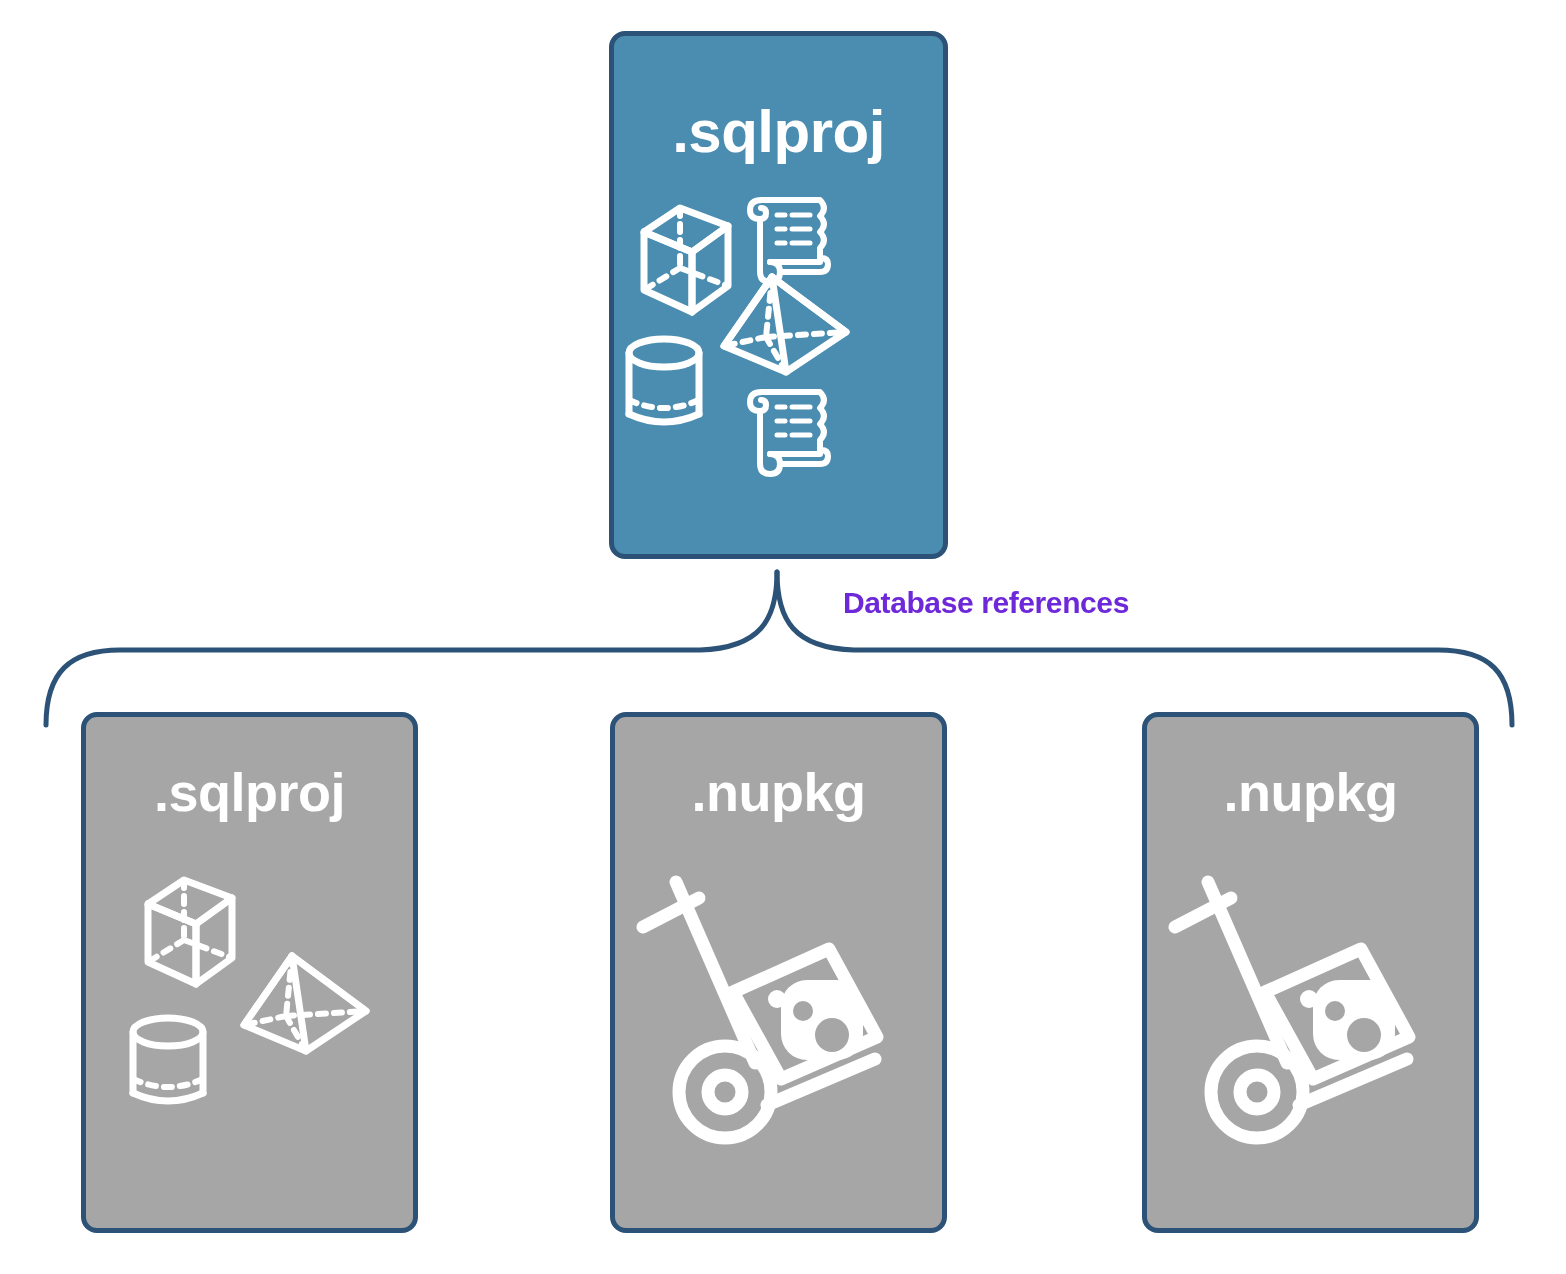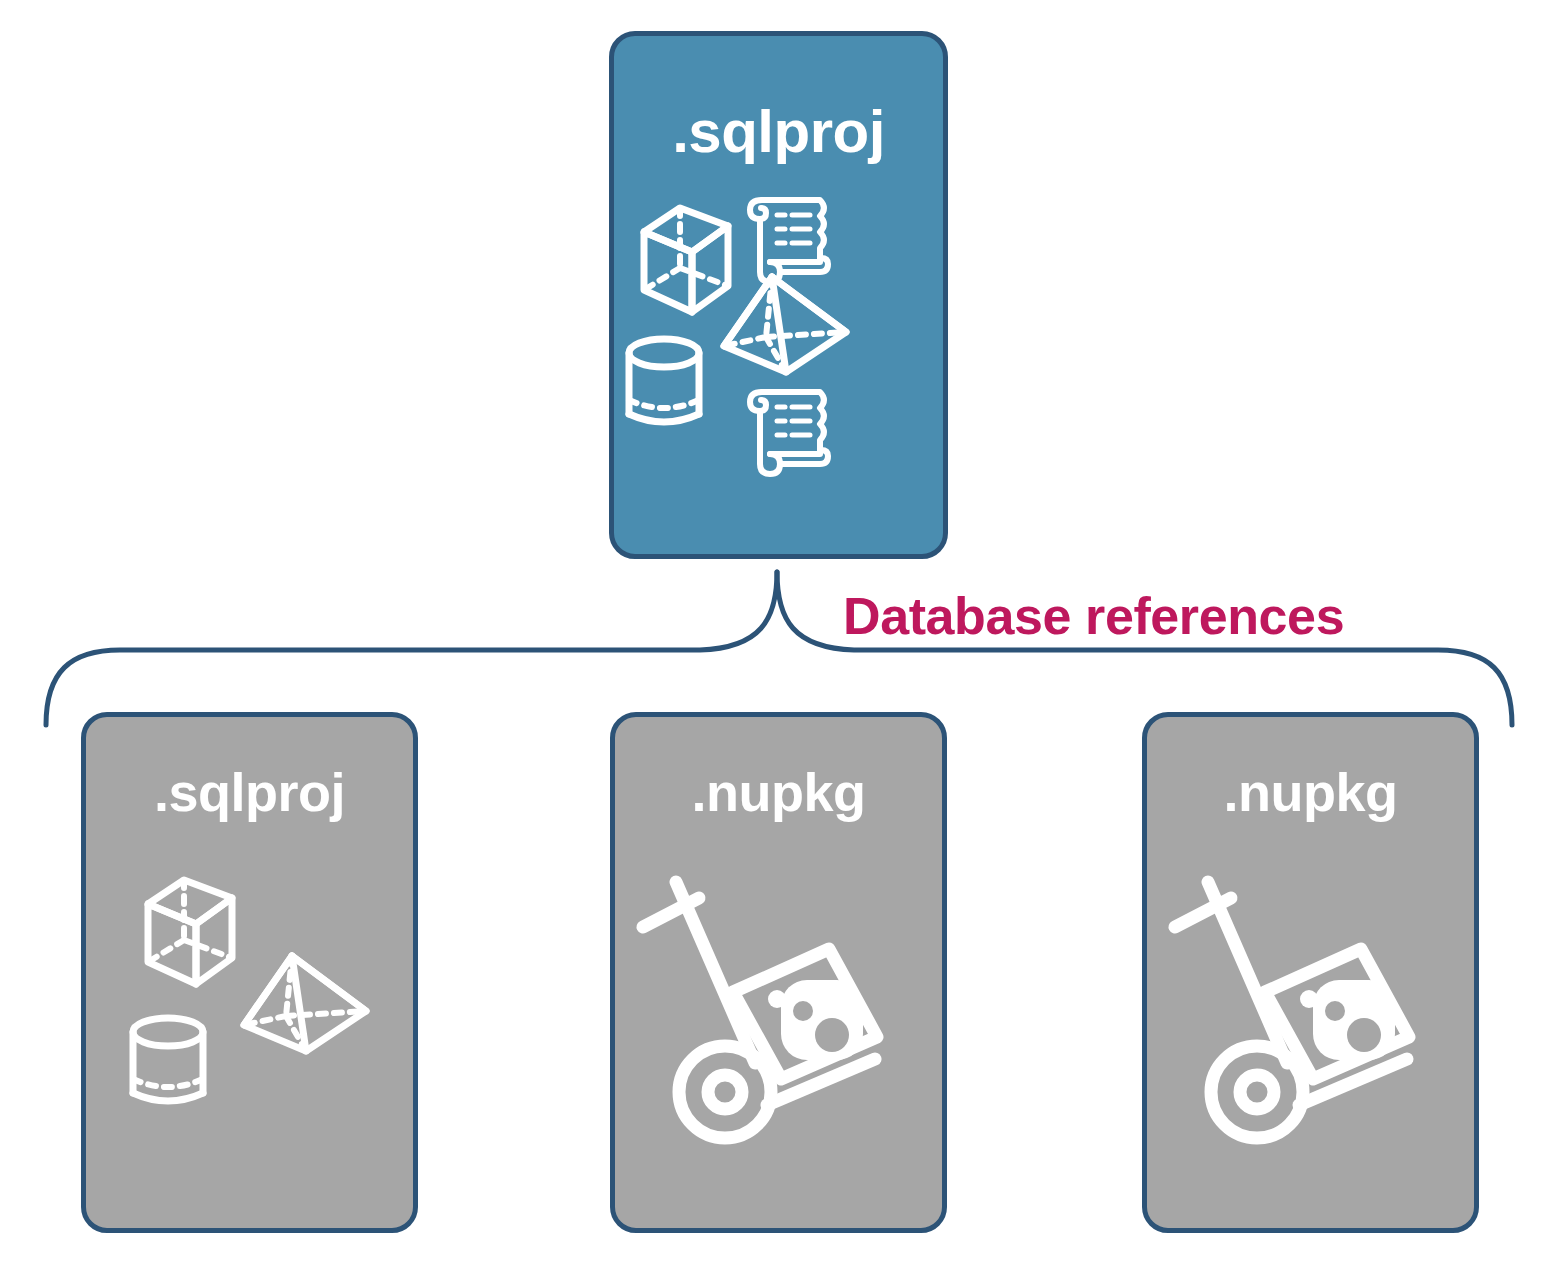--- a/index.html
+++ b/index.html
@@ -14,21 +14,21 @@
     position: relative;
     width: 1566px;
     height: 1274px;
     background: #ffffff;
   }
 
   
   .card {
     position: absolute;
     border: 5px solid #2c5377;
-    border-radius: 26px;
+    border-radius: 16px;
     overflow: hidden;
   }
   .card.blue  { background: #4a8db0; }
   .card.gray  { background: #a6a6a6; }
 
   .card-title {
     position: absolute;
     left: 0; right: 0;
     text-align: center;
     color: #ffffff;
@@ -57,22 +57,22 @@
     left: 0; top: 540px;
     width: 1566px; height: 210px;
     pointer-events: none;
   }
 
   
   #bracket-label {
     position: absolute;
     left: 843px;
     top: 586px;
-    color: #be185d;
-    font-size: 52px;
+    color: #6d28d9;
+    font-size: 30px;
     font-weight: bold;
     letter-spacing: -0.4px;
     white-space: nowrap;
   }
 
   svg { display: block; overflow: visible; }
 </style>
 </head>
 <body>
 

